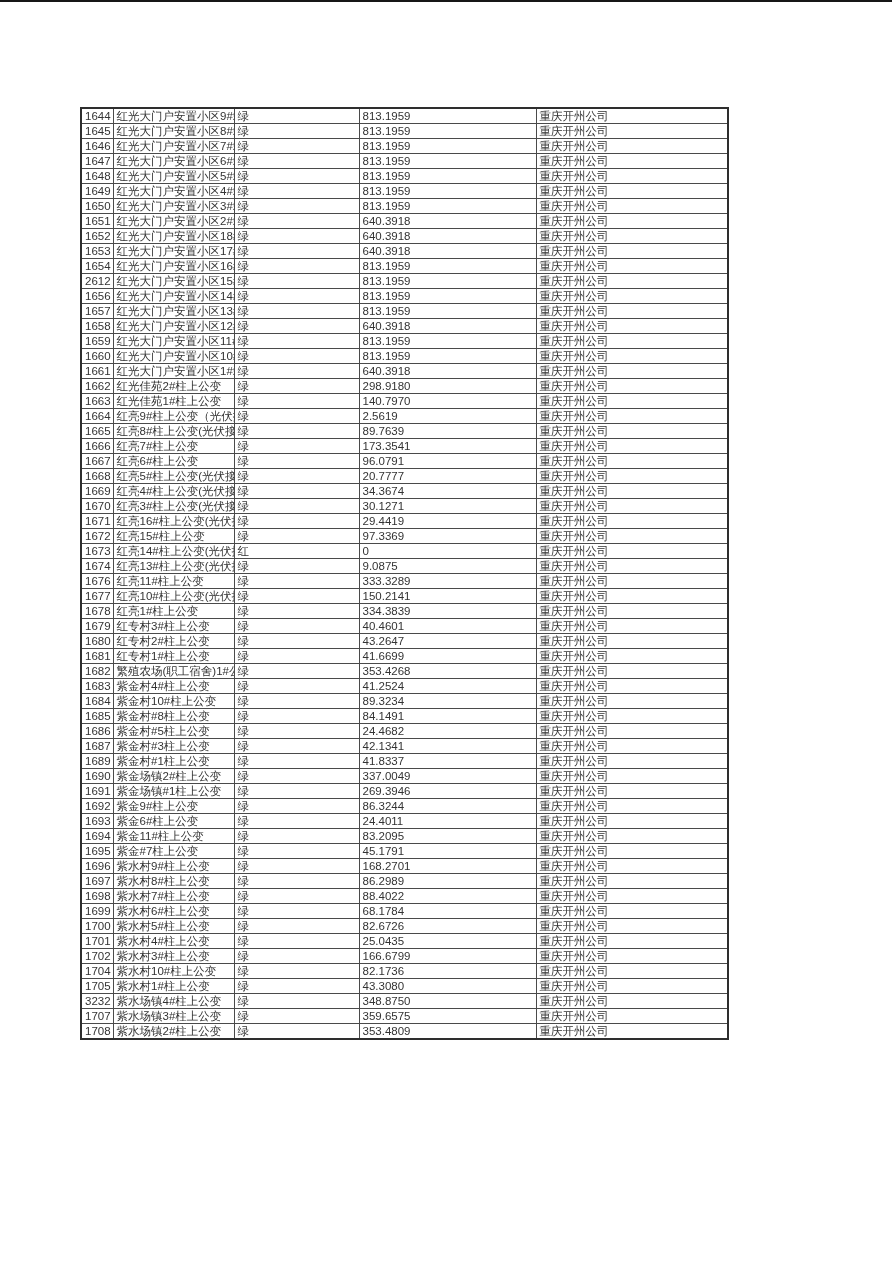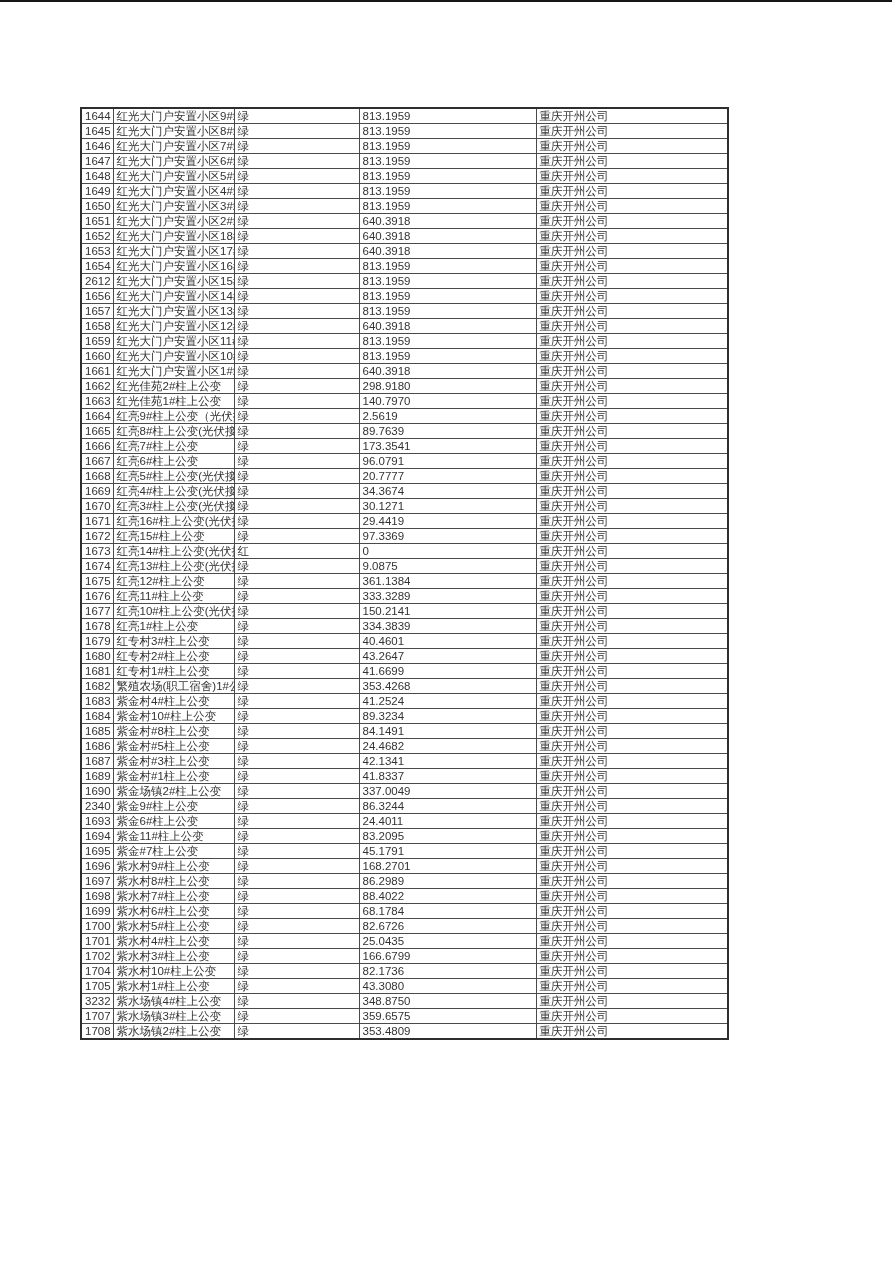--- a/index.html
+++ b/index.html
@@ -276,27 +276,20 @@
           <td class="col-company">重庆开州公司</td>
         </tr>
         <tr>
           <td class="col-num">1674</td>
           <td class="col-name">红亮13#柱上公变(光伏接</td>
           <td class="col-status">绿</td>
           <td class="col-value">9.0875</td>
           <td class="col-company">重庆开州公司</td>
         </tr>
         <tr>
-          <td class="col-num">1675</td>
-          <td class="col-name">红亮12#柱上公变</td>
-          <td class="col-status">绿</td>
-          <td class="col-value">361.1384</td>
-          <td class="col-company">重庆开州公司</td>
-        </tr>
-        <tr>
           <td class="col-num">1676</td>
           <td class="col-name">红亮11#柱上公变</td>
           <td class="col-status">绿</td>
           <td class="col-value">333.3289</td>
           <td class="col-company">重庆开州公司</td>
         </tr>
         <tr>
           <td class="col-num">1677</td>
           <td class="col-name">红亮10#柱上公变(光伏接</td>
           <td class="col-status">绿</td>
@@ -381,21 +374,28 @@
           <td class="col-company">重庆开州公司</td>
         </tr>
         <tr>
           <td class="col-num">1690</td>
           <td class="col-name">紫金场镇2#柱上公变</td>
           <td class="col-status">绿</td>
           <td class="col-value">337.0049</td>
           <td class="col-company">重庆开州公司</td>
         </tr>
         <tr>
-          <td class="col-num">2340</td>
+          <td class="col-num">1691</td>
+          <td class="col-name">紫金场镇#1柱上公变</td>
+          <td class="col-status">绿</td>
+          <td class="col-value">269.3946</td>
+          <td class="col-company">重庆开州公司</td>
+        </tr>
+        <tr>
+          <td class="col-num">1692</td>
           <td class="col-name">紫金9#柱上公变</td>
           <td class="col-status">绿</td>
           <td class="col-value">86.3244</td>
           <td class="col-company">重庆开州公司</td>
         </tr>
         <tr>
           <td class="col-num">1693</td>
           <td class="col-name">紫金6#柱上公变</td>
           <td class="col-status">绿</td>
           <td class="col-value">24.4011</td>

